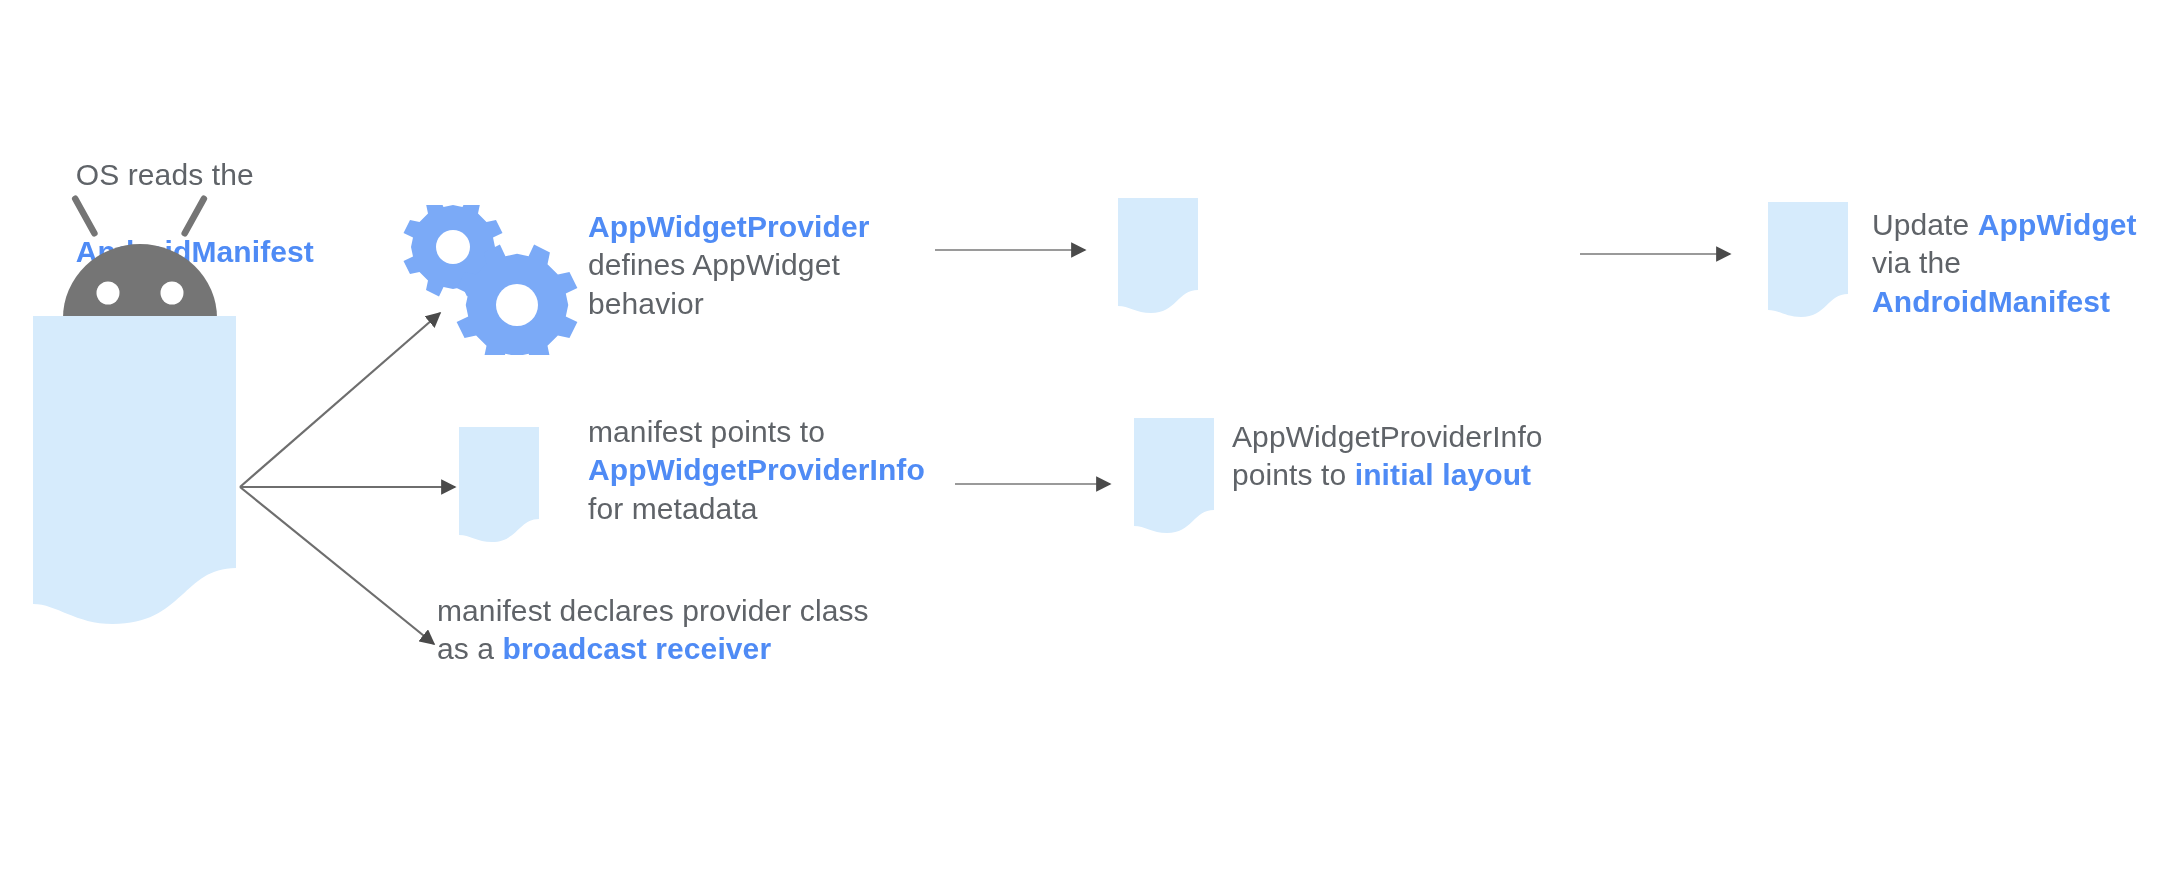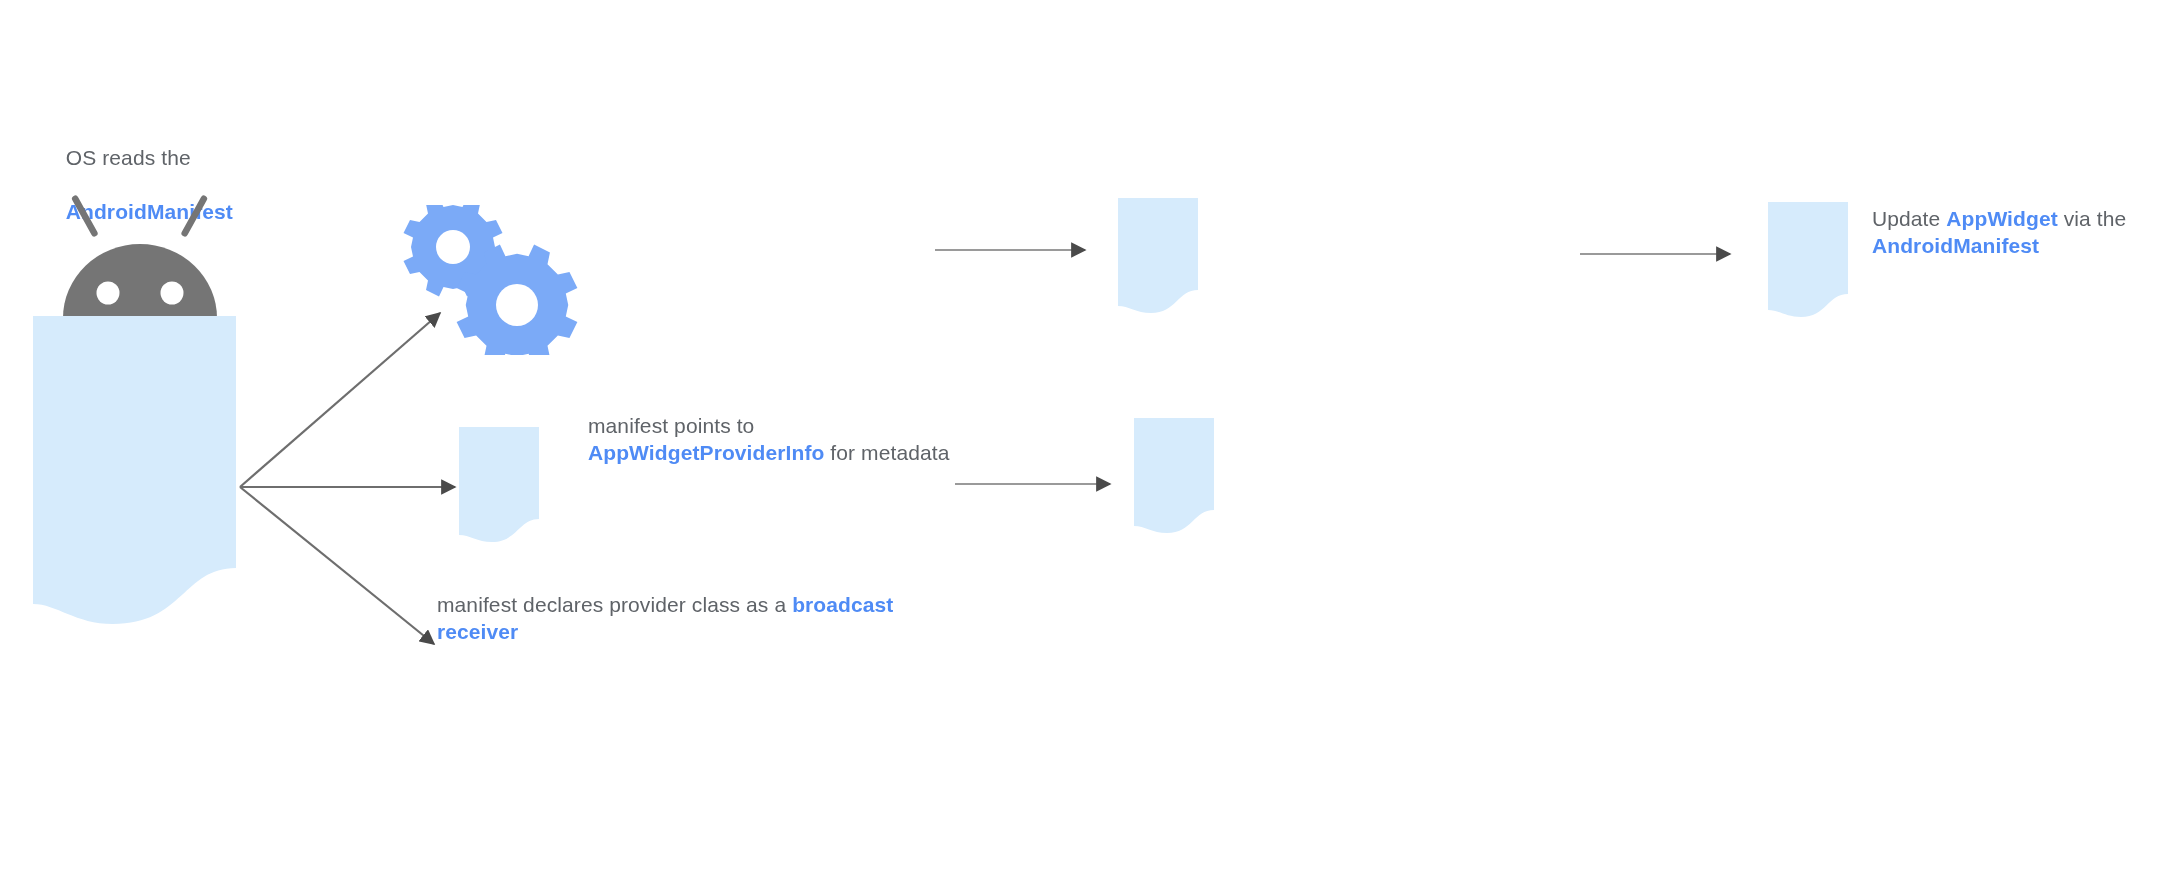--- a/index.html
+++ b/index.html
@@ -17,21 +17,21 @@
   }
   .stage {
     position: absolute;
     left: 0; top: 0;
     width: 2166px;
     height: 872px;
   }
   .caption {
     position: absolute;
     color: #5f6368;
-    font-size: 21px;
+    font-size: 30px;
     line-height: 1.28;
     letter-spacing: 0.1px;
     white-space: pre-wrap;
   }
   .caption .hi {
     color: #4f8bf5;
     font-weight: bold;
   }
   
   .robot {
@@ -127,20 +127,21 @@
 
         <path transform="translate(117,100) scale(1.22)" d="M0,-42 L9.5,-40 L14,-49.5 L27,-43 L25,-33.5 L33.5,-25 L43,-27 L49.5,-14 L40,-9.5
                  L42,0 L40,9.5 L49.5,14 L43,27 L33.5,25 L25,33.5 L27,43 L14,49.5 L9.5,40
                  L0,42 L-9.5,40 L-14,49.5 L-27,43 L-25,33.5 L-33.5,25 L-43,27 L-49.5,14 L-40,9.5
                  L-42,0 L-40,-9.5 L-49.5,-14 L-43,-27 L-33.5,-25 L-25,-33.5 L-27,-43 L-14,-49.5 L-9.5,-40 Z"></path>
         <circle cx="117" cy="100" r="21" fill="#ffffff"></circle>
       </g>
     </svg>
   </div>
 
+  <div class="caption" style="left:588px; top:208px; width:290px;"><span class="hi">AppWidgetProvider</span><span> defines AppWidget behavior</span></div>
 
   <div class="doc" style="left:1118px; top:198px;">
     <svg width="92" height="122" viewBox="0 0 92 122" xmlns="http://www.w3.org/2000/svg">
       <path d="M0,0 H80 V92
                C60,92 58,115 33,115
                C18,115 11,108 0,108 Z" fill="#d6ebfc"></path>
     </svg>
   </div>
 
 
@@ -165,16 +166,17 @@
   <div class="caption" style="left:588px; top:413px; width:370px;"><span>manifest points to </span><span class="hi">AppWidgetProviderInfo</span><span> for metadata</span></div>
 
   <div class="doc" style="left:1134px; top:418px;">
     <svg width="92" height="122" viewBox="0 0 92 122" xmlns="http://www.w3.org/2000/svg">
       <path d="M0,0 H80 V92
                C60,92 58,115 33,115
                C18,115 11,108 0,108 Z" fill="#d6ebfc"></path>
     </svg>
   </div>
 
+  <div class="caption" style="left:1232px; top:418px; width:320px;"><span>AppWidgetProviderInfo points to </span><span class="hi">initial layout</span></div>
 
   <div class="caption" style="left:437px; top:592px; width:470px;"><span>manifest declares provider class as a </span><span class="hi">broadcast receiver</span></div>
 
 </div>
 
 </body></html>

